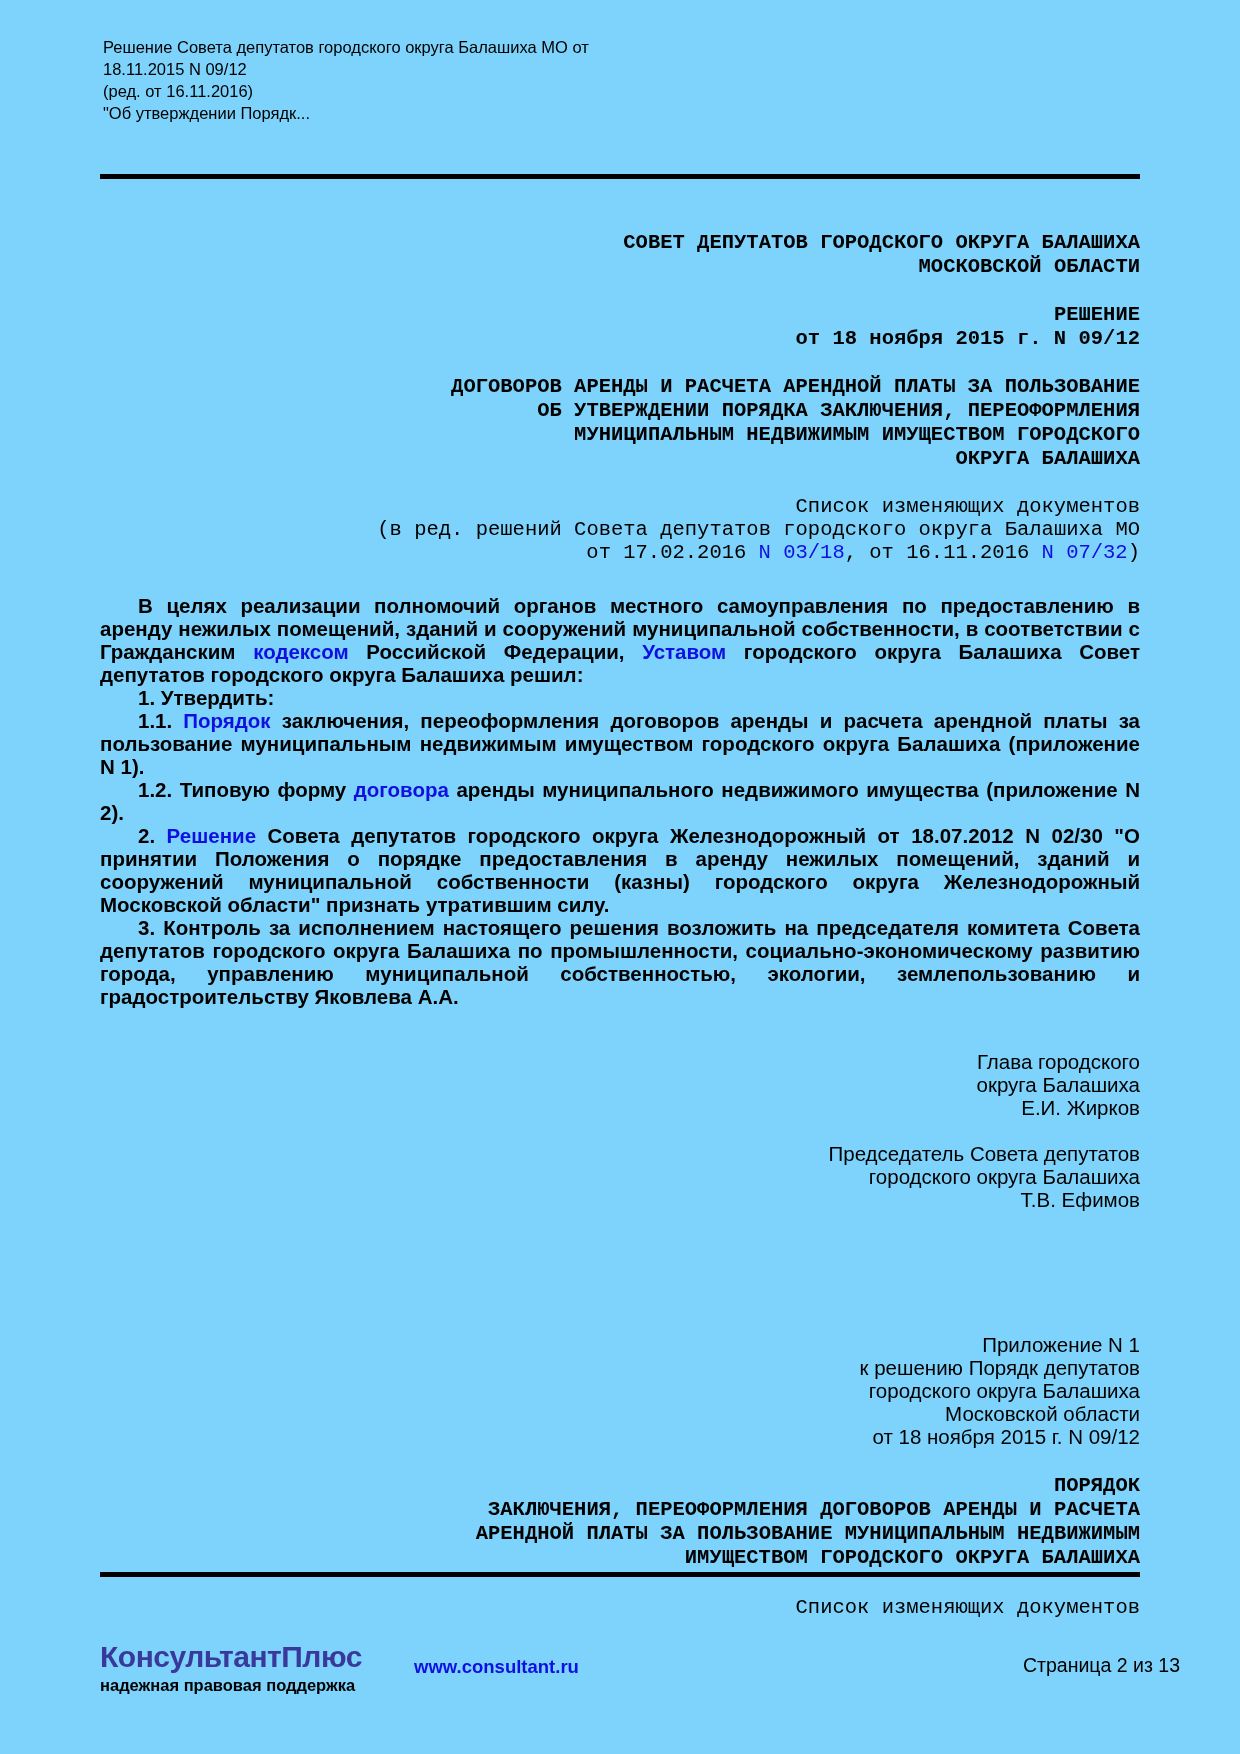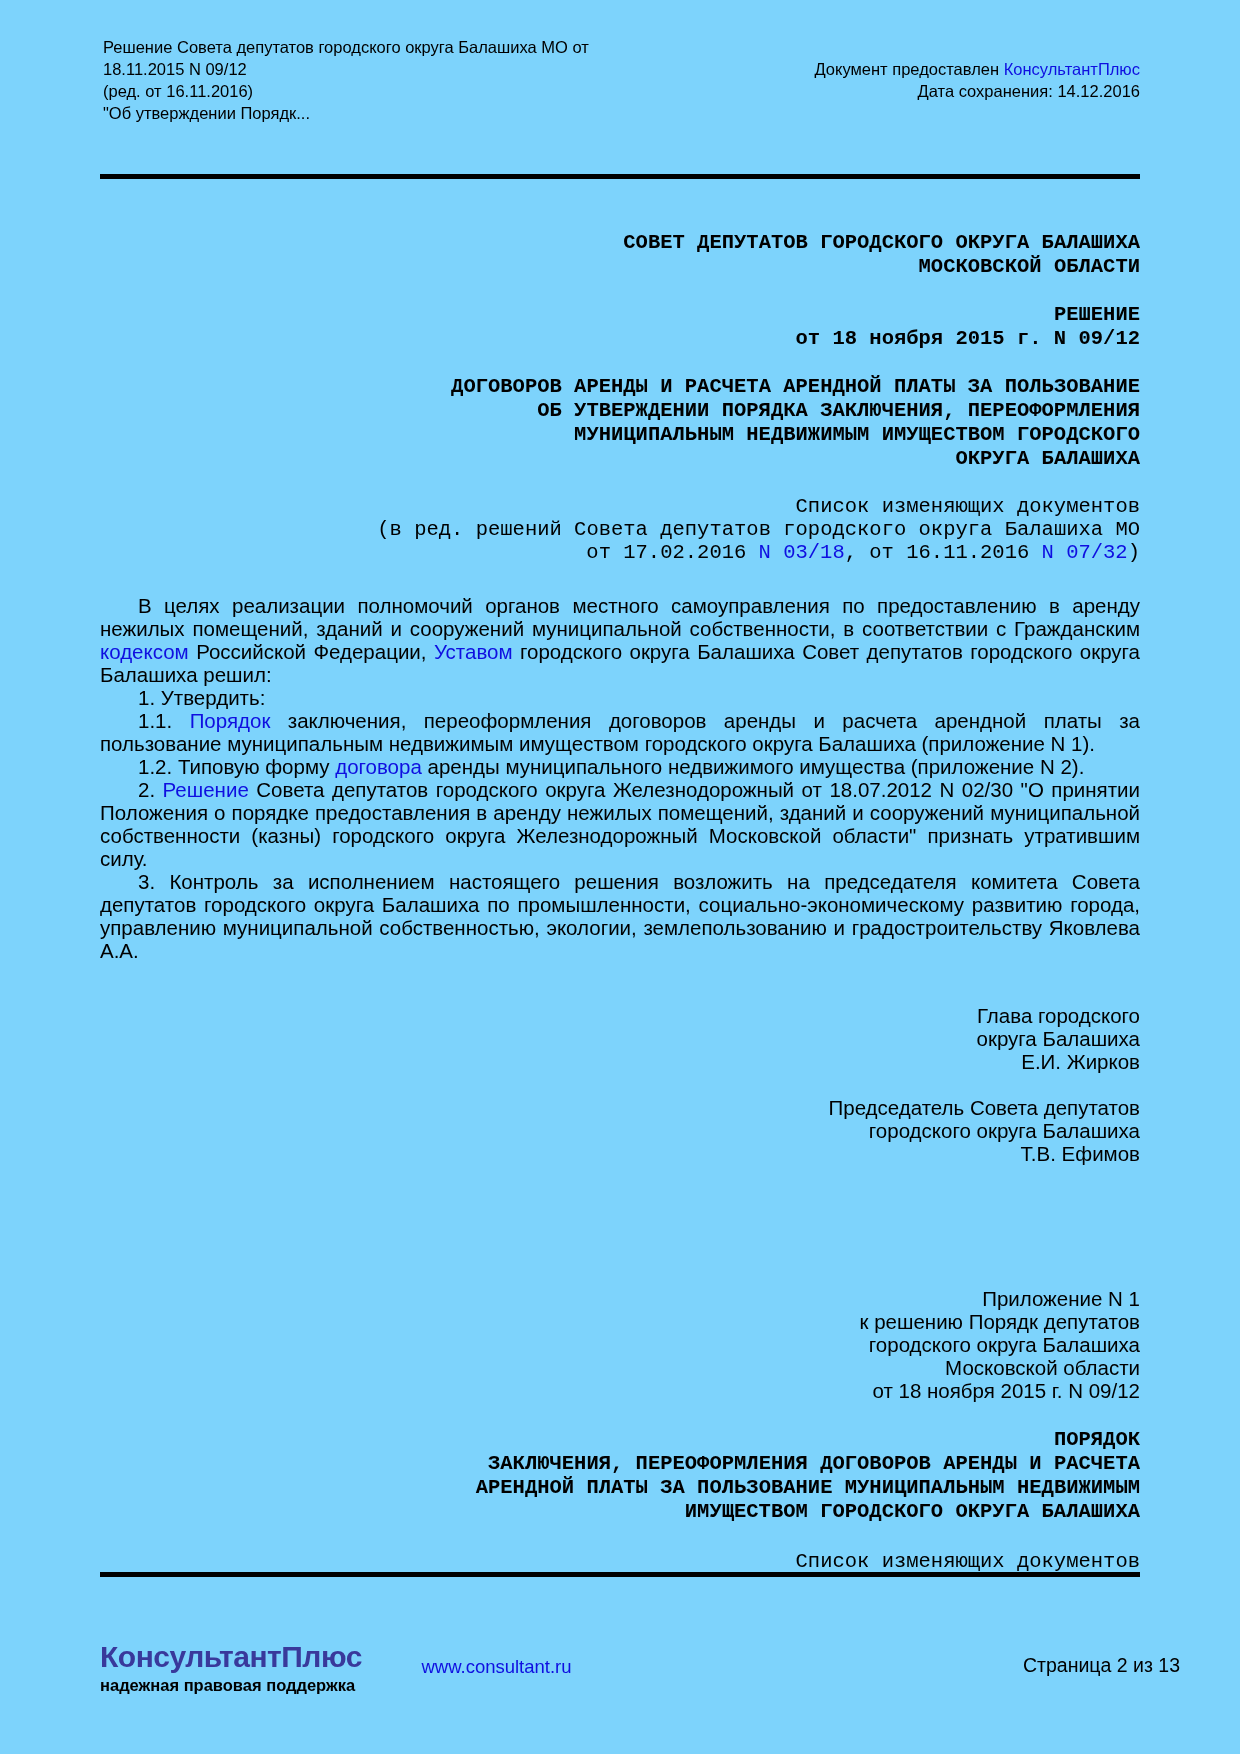--- a/index.html
+++ b/index.html
@@ -23,51 +23,47 @@
   .rule-bottom { top:1572px; }
   
   .content {
     position:absolute; top:231px; left:100px; width:1040px;
     font-size:20.5px; line-height:23px;
   }
   .center { text-align:right;font-family:Liberation Mono, monospace; }
   .bold { font-weight:bold; }
   .hline { line-height:24px; }
   .rightblk { text-align:right; }
-  .just { text-align:justify; text-indent:38px; } .gap24 { height:24px; } .gap23 { height:23px; }
+  .just { text-align:justify; text-indent:38px;font-weight:bold; } .gap24 { height:24px; } .gap23 { height:23px; }
   .gap26 { height:26px; } .gap30 { height:30px; } .gap42 { height:42px; }
   .gap122 { height:122px; }
   a.dlink { color:#0f0fe0; text-decoration:none; cursor:pointer; }
   
   .footer-logo { position:absolute; left:100px; top:1641px; }
   .logo-text { font-size:30px; font-weight:bold; color:#39399b; letter-spacing:-0.5px; line-height:32px; }
   .logo-tagline { font-size:16.5px; font-weight:bold; color:#000000; line-height:19px; margin-top:3px; }
   .footer-site {
     position:absolute; left:0; top:1656px; width:993px; text-align:center;
-    font-size:18.5px; font-weight:normal; color:#0f0fe0;
+    font-size:18.5px; font-weight:bold; color:#0f0fe0;
   }
   .footer-site a { color:#0f0fe0; text-decoration:none; cursor:pointer; }
   .footer-page { position:absolute; right:60px; top:1654px; font-size:19.5px; }
 </style>
 </head>
 <body>
 
 <div class="page">
 
   <div class="header-left">
     <div>Решение Совета депутатов городского округа Балашиха МО от</div>
     <div>18.11.2015 N 09/12</div>
     <div>(ред. от 16.11.2016)</div>
     <div>"Об утверждении Порядк...</div>
   </div>
 
-  <div class="header-right">
-    <div><span>Документ предоставлен </span><a class="dlink">КонсультантПлюс</a></div>
-    <div>Дата сохранения: 14.12.2016</div>
-  </div>
 
   <div class="rule rule-top"></div>
 
   <div class="content">
 
     <div class="center bold hline">
       <div>СОВЕТ ДЕПУТАТОВ ГОРОДСКОГО ОКРУГА БАЛАШИХА</div>
       <div>МОСКОВСКОЙ ОБЛАСТИ</div>
     </div>
     <div class="gap24"></div>

